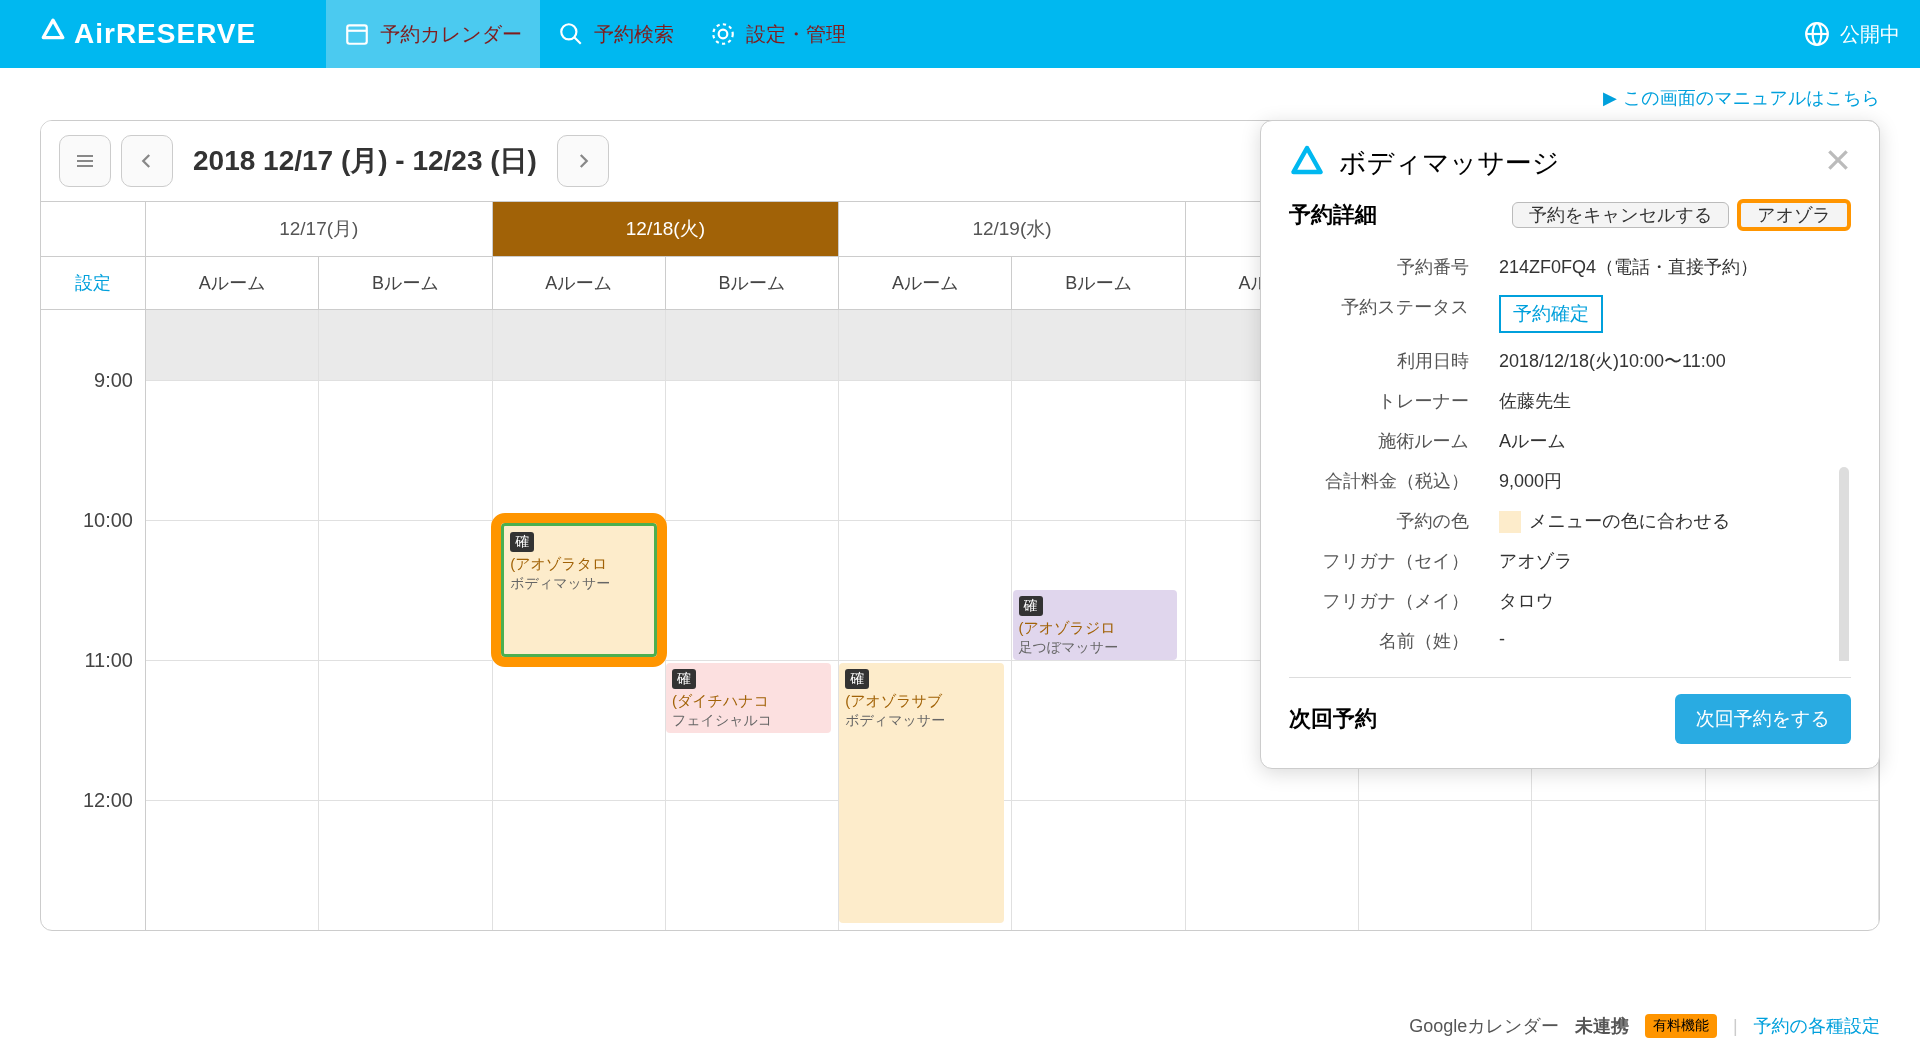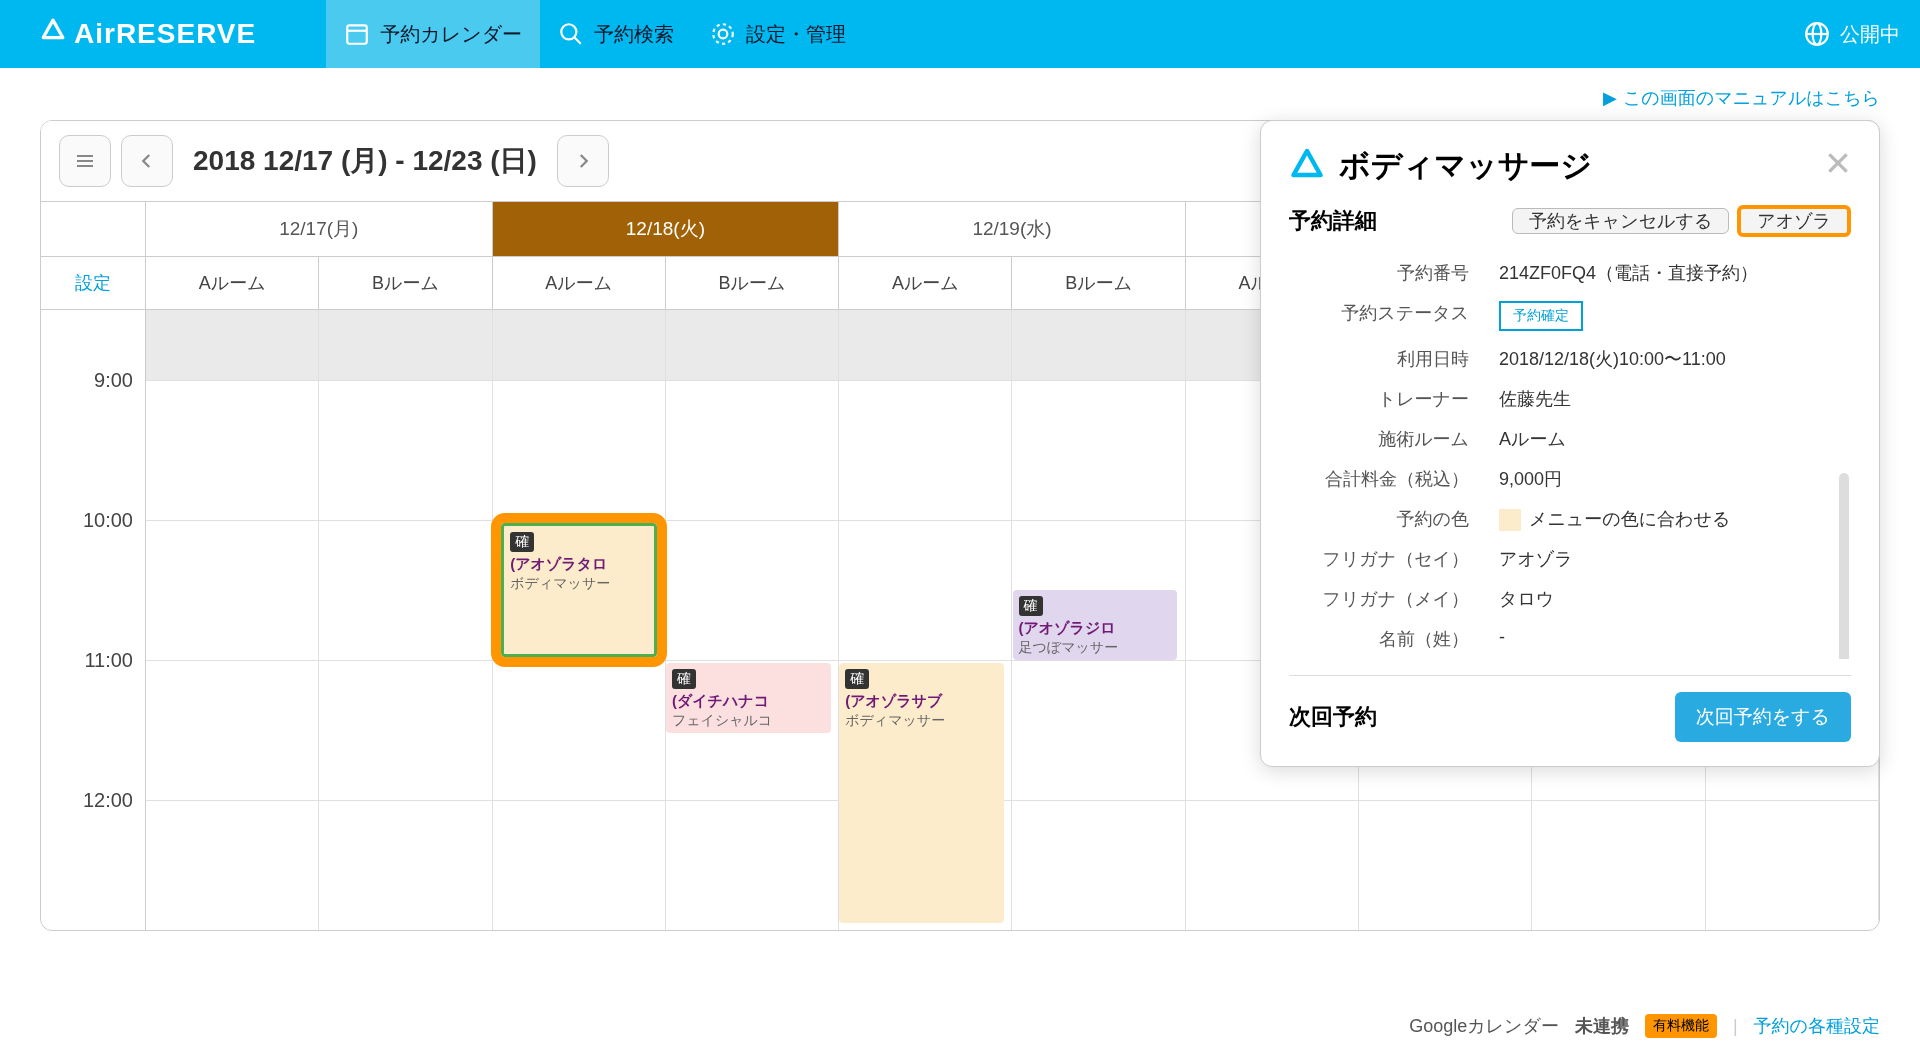--- a/index.html
+++ b/index.html
@@ -1,20 +1,20 @@
 <!DOCTYPE html>
 <html><head>
 <meta charset="utf-8">
 <style>
 *{box-sizing:border-box;margin:0;padding:0;font-family:"Hiragino Sans","Meiryo",sans-serif}
 body{background:#fff;width:1920px;height:1046px;overflow:hidden;transform:scale(1);transform-origin:top left}
 .topbar{height:68px;background:#00b8f0;display:flex;align-items:center;color:#fff;padding:0 20px 0 40px}
 .logo{display:flex;align-items:flex-start;gap:8px;font-size:28px;font-weight:600;letter-spacing:1px;margin-right:70px}
 .nav{display:flex;gap:0;height:100%;align-items:center}
-.nav-item{display:flex;align-items:center;gap:10px;padding:0 18px;height:100%;font-size:20px;cursor:pointer;color:#0f172a;font-weight:500}
+.nav-item{display:flex;align-items:center;gap:10px;padding:0 18px;height:100%;font-size:20px;cursor:pointer;color:#7f1d1d;font-weight:500}
 .nav-item.active{background:#4bcaf0}
 .nav-icon{width:26px;height:26px}
 .spacer{flex:1}
 .publish{display:flex;align-items:center;gap:10px;font-size:20px;font-weight:500}
 .manual-link{text-align:right;padding:18px 40px 10px 0;color:#00a0dc;font-size:18px}
 .manual-link a{color:#00a0dc;text-decoration:none;display:inline-flex;align-items:center;gap:6px}
 .container{padding:0 40px;position:relative}
 .calendar-frame{border:1px solid #ccc;border-radius:12px;overflow:hidden}
 .cal-header{display:flex;align-items:center;gap:10px;padding:14px 18px;border-bottom:1px solid #ccc;background:#fff}
 .icon-btn{width:52px;height:52px;border:1px solid #ccc;border-radius:10px;background:#fafafa;display:flex;align-items:center;justify-content:center;cursor:pointer;font-size:22px;color:#555}
@@ -28,40 +28,40 @@
 .room-cell{flex:1;text-align:center;padding:14px 0;font-size:18px;color:#444;border-right:1px solid #ccc}
 .grid-body{display:flex;height:620px;position:relative}
 .time-labels{width:105px;flex-shrink:0;border-right:1px solid #ccc;position:relative}
 .time-label{position:absolute;right:12px;font-size:20px;color:#444;transform:translateY(-50%)}
 .grid-cols{flex:1;display:flex;position:relative}
 .grid-col{flex:1;border-right:1px solid #e0e0e0;position:relative}
 .hour-line{position:absolute;left:105px;right:0;border-top:1px solid #e0e0e0}
 .gray-band{position:absolute;left:105px;right:0;top:0;height:70px;background:#eaeaea}
 .event{position:absolute;border-radius:4px;padding:6px;overflow:hidden;font-size:15px;cursor:pointer}
 .ev-tag{display:inline-block;background:#333;color:#fff;font-size:14px;padding:1px 5px;border-radius:3px;margin-bottom:3px}
-.ev-name{font-weight:700;color:#701a75}
+.ev-name{font-weight:400;color:#a16207}
 .ev-sub{color:#666;font-size:14px}
 .ev-green{background:#fdeccb;border:3px solid #4caf50}
 .ev-sel{outline:10px solid #ff9500}
 .ev-pink{background:#fce0e0}
 .ev-orange{background:#fdeccb}
 .ev-purple{background:#e0d6ed}
 .panel{position:absolute;top:0;right:40px;width:620px;background:#fff;border:1px solid #ccc;border-radius:12px;box-shadow:0 4px 20px rgba(0,0,0,0.15);z-index:10;padding:24px 28px}
 .panel-head{display:flex;align-items:center;gap:14px;margin-bottom:18px}
 .panel-logo{width:36px;height:36px}
-.panel-title{font-size:31px;font-weight:700;flex:1}
+.panel-title{font-size:27px;font-weight:400;flex:1}
 .panel-close{font-size:30px;color:#bbb;cursor:pointer}
 .panel-sec-head{display:flex;align-items:center;margin-bottom:16px}
 .panel-sec-title{font-size:22px;font-weight:600;flex:1}
 .btn{border:1px solid #bbb;background:#f4f4f4;padding:0 16px;border-radius:6px;font-size:18px;cursor:pointer;color:#333}
 .btn-hl{border:4px solid #ff9500}
 .detail-row{display:flex;padding:8px 0;font-size:18px}
 .detail-label{width:210px;text-align:right;color:#555;padding-right:30px}
 .detail-val{flex:1;color:#333}
-.status-badge{display:inline-block;border:2px solid #00a0dc;color:#00a0dc;padding:4px 12px;font-size:14px}
+.status-badge{display:inline-block;border:2px solid #00a0dc;color:#00a0dc;padding:4px 12px;font-size:19px}
 .color-chip{display:inline-block;width:22px;height:22px;background:#fdeccb;vertical-align:middle;margin-right:8px}
 .panel-divider{border-top:1px solid #ddd;margin:16px 0}
 .next-row{display:flex;align-items:center}
 .next-title{font-size:22px;font-weight:600;flex:1}
 .btn-primary{background:#29abe2;color:#fff;border:none;padding:12px 21px;border-radius:6px;font-size:19px;cursor:pointer}
 .footer{position:absolute;bottom:8px;right:40px;display:flex;align-items:center;gap:16px;font-size:18px;color:#555}
 .footer .divider{color:#ccc}
 .footer a{color:#00a0dc;text-decoration:none}
 .pill{background:#ff9500;color:#000000;font-size:14px;padding:3px 8px;border-radius:4px}
 .scrollbar{position:absolute;right:2px;top:220px;width:10px;height:320px;background:#ddd;border-radius:5px}

